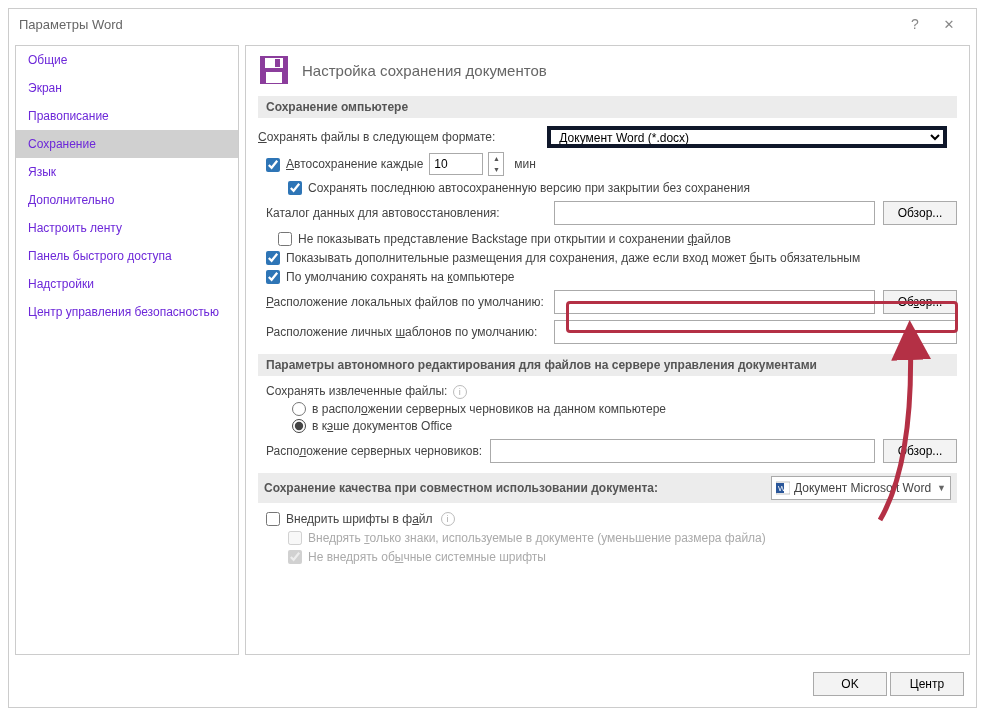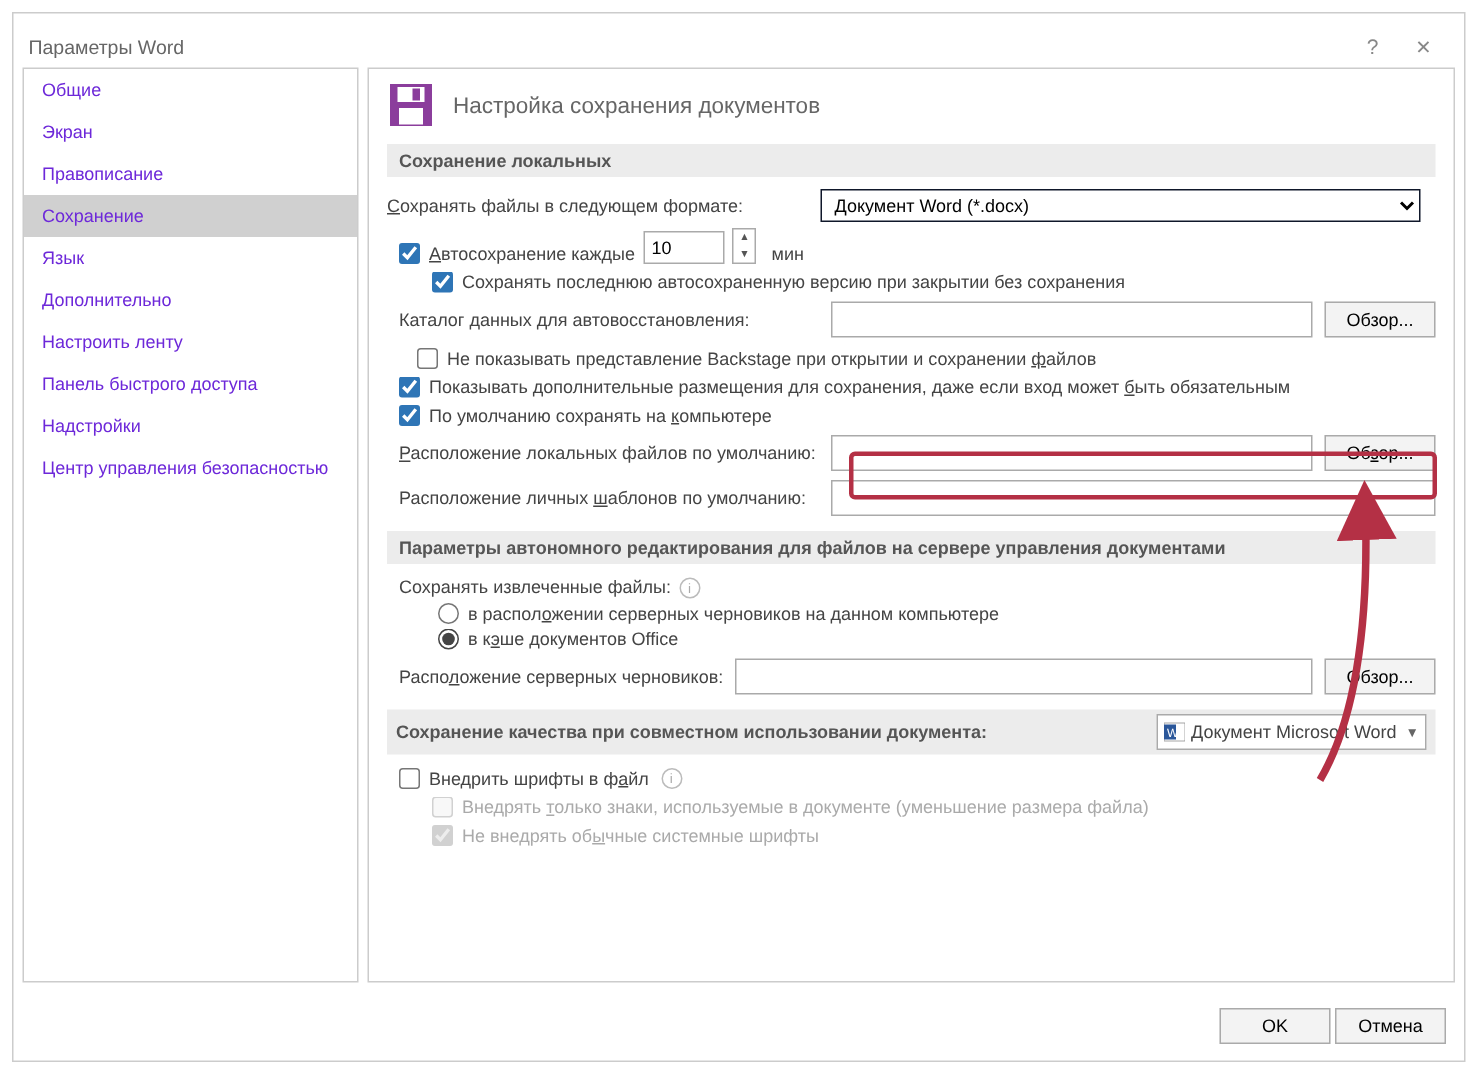--- a/index.html
+++ b/index.html
@@ -1,37 +1,37 @@
 <!DOCTYPE html>
 <html><head>
 <meta charset="utf-8">
 <style>
   html,body{margin:0;padding:0;font-family:"Segoe UI",Tahoma,sans-serif;font-size:12px;color:#444;background:#fff}
   .dialog{width:985px;height:716px;box-sizing:border-box;padding:8px;background:#fff;position:relative}
   .inner{width:100%;height:100%;border:1px solid #ccc;box-sizing:border-box;display:flex;flex-direction:column}
-  .titlebar{height:30px;display:flex;align-items:flex-end;padding:0 10px;color:#666;font-size:13px}
+  .titlebar{height:30px;display:flex;align-items:center;padding:0 10px;color:#666;font-size:13px}
   .titlebar .spacer{flex:1}
   .titlebar .tb-btn{width:34px;text-align:center;color:#888;font-size:14px}
   .tb-btn.close{font-size:13px}
   .body{flex:1;display:flex;padding:6px;gap:6px;min-height:0}
   .sidebar{width:224px;border:1px solid #ccc;background:#fff;box-sizing:border-box;overflow:hidden}
   .sb-item{padding:7px 12px;color:#6d28d9;cursor:default}
   .sb-item.sel{background:#d0d0d0}
   .content{flex:1;border:1px solid #ccc;box-sizing:border-box;overflow-y:auto;padding:8px 12px 8px 12px}
   .header-row{display:flex;align-items:center;gap:12px;margin-bottom:10px}
   .save-icon svg{display:block}
   .header-text{font-size:15px;color:#666}
   .section-head{background:#ececec;padding:4px 8px;font-weight:bold;color:#555;margin:10px 0 8px 0;font-size:12px}
   .row{display:flex;align-items:center;gap:6px;margin:4px 0;flex-wrap:nowrap}
   .lbl{white-space:nowrap}
-  select.wide{flex:1;max-width:400px;height:22px;border:1px solid #0f172a;background:#fff;padding:0 4px;font:inherit}
+  select.wide{flex:1;max-width:400px;height:22px;border:4px solid #0f172a;background:#fff;padding:0 4px;font:inherit}
   input.num{width:44px;height:20px;border:1px solid #aaa;text-align:left;padding:0 4px;font:inherit}
   .spin{display:inline-flex;flex-direction:column;border:1px solid #aaa;height:22px;width:14px;margin-left:-1px;font-size:7px;line-height:10px;color:#555}
   .spin span{flex:1;display:flex;align-items:center;justify-content:center;cursor:pointer}
-  .chk{display:flex;align-items:flex-end;gap:6px;margin:4px 0}
+  .chk{display:flex;align-items:center;gap:6px;margin:4px 0}
   .chk input[type=checkbox]{margin:1px 0 0 0;width:14px;height:14px;accent-color:#2e75b6}
   .chk-label{white-space:normal}
   .path-row{display:flex;align-items:center;gap:8px;margin:6px 0}
   .path-row .lbl{min-width:280px}
   .path-row input[type=text]{flex:1;height:22px;border:1px solid #aaa;background:#fff;font:inherit;padding:0 4px}
   .btn{min-width:74px;height:24px;border:1px solid #aaa;background:#f3f3f3;font:inherit;padding:0 12px;cursor:pointer}
   .radio-row{display:flex;align-items:center;gap:6px;margin:3px 0 3px 34px}
   .radio-row input[type=radio]{margin:0;width:14px;height:14px;accent-color:#444}
   .info-icon{display:inline-block;width:12px;height:12px;border:1px solid #bbb;border-radius:50%;font-size:9px;line-height:12px;text-align:center;color:#aaa;margin-left:2px}
   .footer{height:46px;border-top:0;display:flex;justify-content:flex-end;align-items:center;gap:3px;padding:0 12px}
@@ -77,21 +77,21 @@
           <svg width="32" height="32" viewBox="0 0 32 32">
                 <rect x="2" y="2" width="28" height="28" fill="#8b3d9c"></rect>
                 <rect x="7" y="4" width="18" height="10" fill="#fff"></rect>
                 <rect x="17" y="5" width="5" height="8" fill="#8b3d9c"></rect>
                 <rect x="8" y="18" width="16" height="11" fill="#fff"></rect>
               </svg>
         </span>
         <span class="header-text">Настройка сохранения документов</span>
       </div>
 
-      <div class="section-head">Сохранение локальных</div>
+      <div class="section-head">Сохранение омпьютере</div>
 
       <div class="row" style="margin-left:0">
         <span class="lbl"><u class="key">С</u>охранять файлы в следующем формате:</span>
         <span style="width:40px"></span>
         <select class="wide">
           <option>Документ Word (*.docx)</option>
         </select>
       </div>
 
       <div class="chk" style="margin-left:8px">
@@ -186,21 +186,21 @@
       </div>
       <div class="chk disabled" style="margin-left:30px">
         <input type="checkbox" checked="" disabled="" style="">
         <span class="chk-label">Не внедрять об<u class="key">ы</u>чные системные шрифты</span>
       </div>
 
     </div>
   </div>
   <div class="footer">
     <button class="btn">OK</button>
-    <button class="btn">Отмена</button>
+    <button class="btn">Центр</button>
   </div>
  </div>
 
  <div class="highlight-box" style="left:566px;top:301px;width:392px;height:32px"></div>
  <svg class="arrow" style="left:860px;top:320px" width="90" height="210">
    <defs>
      <marker id="ah" markerWidth="10" markerHeight="10" refX="6" refY="4" orient="auto">
        <path d="M0,0 L8,4 L0,8 Z" fill="#b43045"></path>
      </marker>
    </defs>

